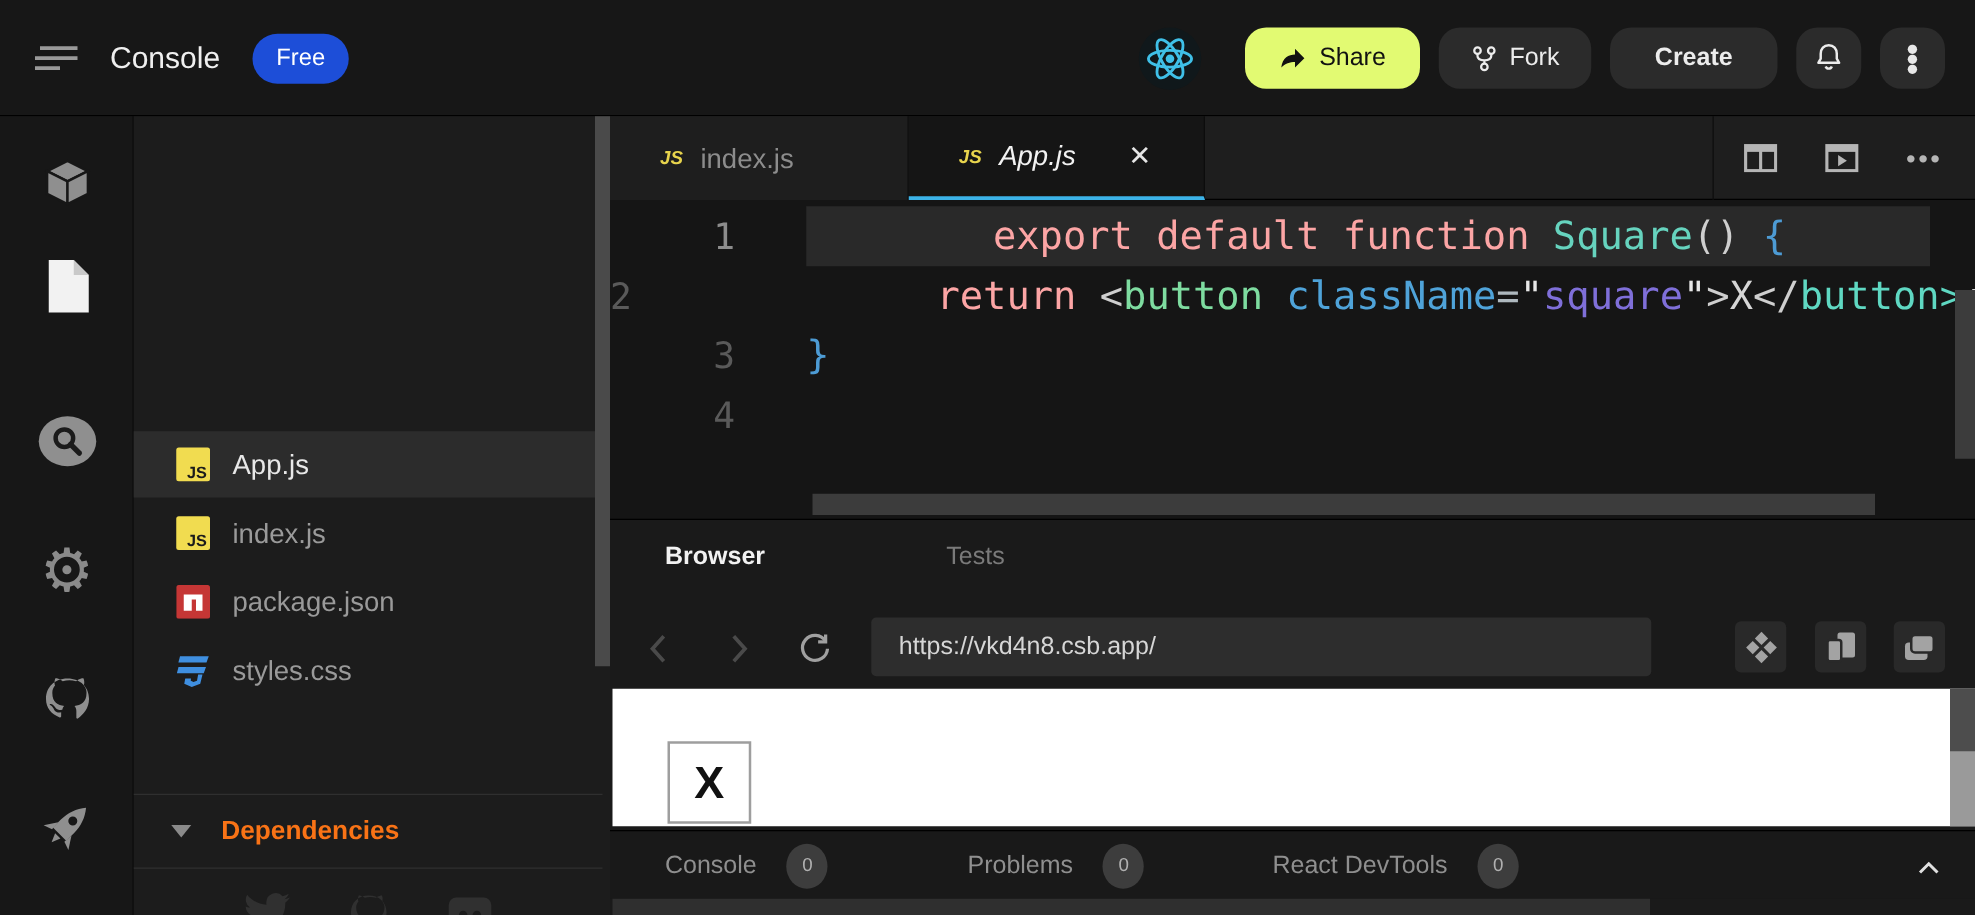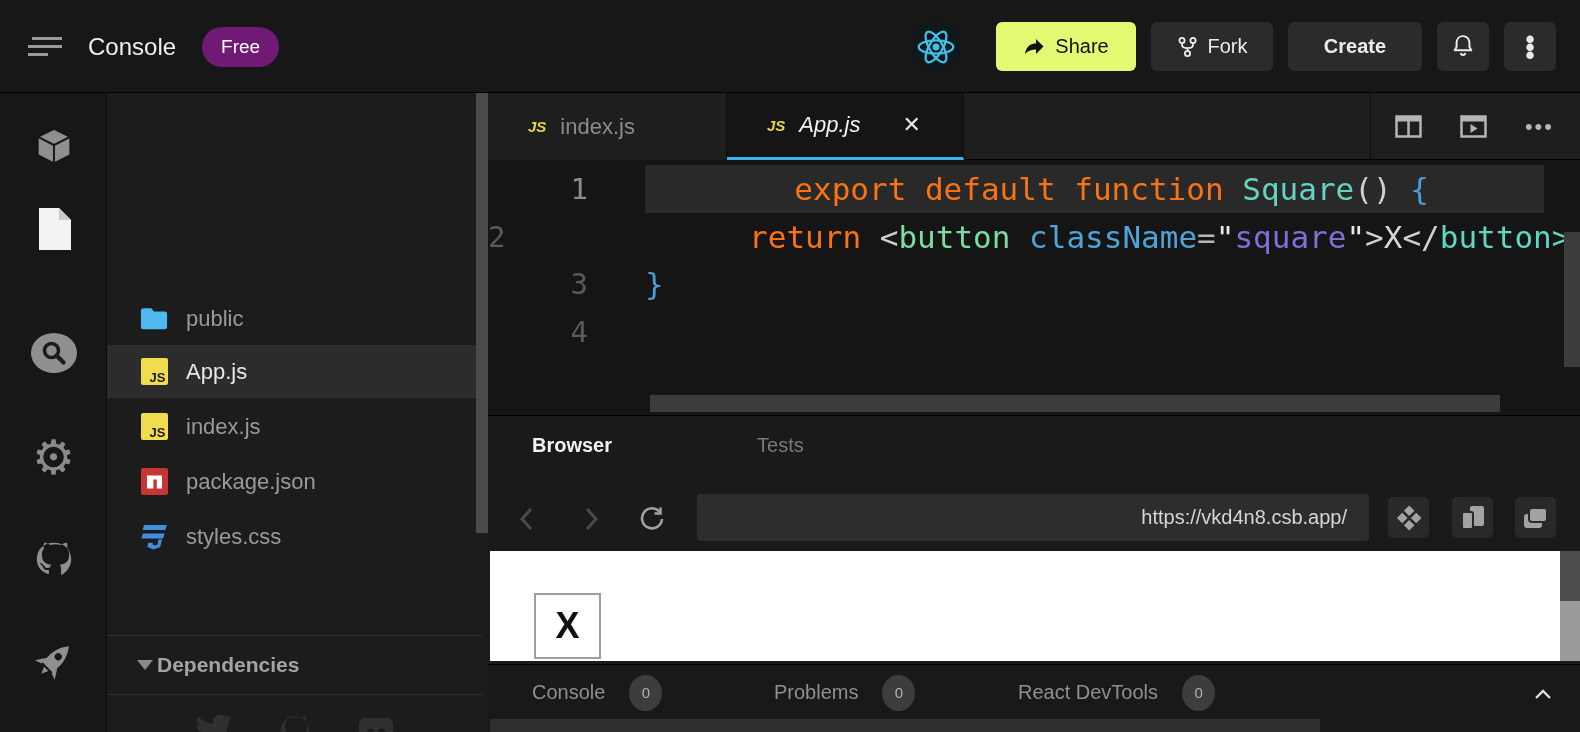--- a/index.html
+++ b/index.html
@@ -8,25 +8,25 @@
 
   
   .topbar { position:absolute; left:0; top:0; width:1580px; height:93px;
     background:#171717; border-bottom:1px solid #000; }
   .topbar-left { position:absolute; left:28px; top:0; height:93px; display:flex; align-items:center; gap:26px; }
   .hamburger { width:34px; height:24px; display:flex; flex-direction:column; justify-content:center; gap:5px; cursor:pointer; }
   .hamburger .l1 { width:30px; height:3px; background:#9A9A9A; margin-left:4px; }
   .hamburger .l2 { width:34px; height:3px; background:#9A9A9A; }
   .hamburger .l3 { width:20px; height:3px; background:#9A9A9A; }
   .workspace { color:#EFEFEF; font-size:24px; }
-  .plan-badge { background:#701a75; color:#FFF; font-size:19px; padding:9px 19px; border-radius:999px; }
+  .plan-badge { background:#1d4ed8; color:#FFF; font-size:19px; padding:9px 19px; border-radius:999px; }
   .topbar-right { position:absolute; right:24px; top:0; height:93px; display:flex; align-items:center; gap:15px; }
   .react-logo-wrap { width:50px; height:50px; border-radius:50%; background:#10181B; display:flex; align-items:center; justify-content:center; margin-right:20px; }
   .tb-btn { height:49px; display:flex; align-items:center; justify-content:center; gap:10px;
-    font-size:20px; border-radius:6px; cursor:pointer; }
+    font-size:20px; border-radius:17px; cursor:pointer; }
   .btn-share { background:#E2FA72; color:#111; width:140px; font-weight:500; }
   .btn-dark { background:#2B2B2B; color:#ECECEC; }
   .btn-fork { width:122px; }
   .btn-create { width:134px;font-weight:bold; }
   .btn-icon { width:52px; }
   .dots-v { color:#E8E8E8; font-size:26px; font-weight:bold; letter-spacing:0; line-height:8px; }
 
   
   .iconbar { position:absolute; left:0; top:93px; width:107px; height:639px; background:#171717; border-right:1px solid #0A0A0A; }
   .ib-item { position:absolute; left:0; width:107px; height:56px; display:flex; align-items:center; justify-content:center; cursor:pointer; }
@@ -44,21 +44,21 @@
   .file-row { position:absolute; left:0; width:375px; height:53px; display:flex; align-items:center; cursor:pointer; }
   .file-row.selected { background:#2C2C2C; }
   .file-row .fi { width:28px; height:28px; margin-left:33px; display:flex; align-items:center; justify-content:center; }
   .file-row .fname { color:#9A9A9A; font-size:22px; margin-left:18px; }
   .file-row.selected .fname { color:#E8E8E8; }
   .js-badge { width:27px; height:27px; background:#F1DC50; border-radius:2px; position:relative; }
   .js-badge span { position:absolute; right:2px; bottom:0px; color:#1B1B1B; font-size:13px; font-weight:bold; }
   .deps-divider { position:absolute; left:0; top:542px; width:375px; border-top:1px solid #2F2F2F; }
   .deps-header { position:absolute; left:0; top:543px; width:375px; height:59px; display:flex; align-items:center;
     border-bottom:1px solid #2F2F2F; cursor:pointer; }
-  .deps-title { color:#a3a3a3; font-size:21px; font-weight:bold; margin-left:4px; }
+  .deps-title { color:#f97316; font-size:21px; font-weight:bold; margin-left:24px; }
   .social-row { position:absolute; left:0; top:620px; width:375px; display:flex; justify-content:center; gap:42px; }
   .fp-scrollbar { position:absolute; right:0; top:0; width:12px; height:440px; background:#4A4A4A; cursor:pointer; }
 
   
   .editor { position:absolute; left:488px; top:93px; width:1092px; height:322px; background:#151515; }
   .tabbar { position:absolute; left:0; top:0; width:1092px; height:67px; background:#1E1E1E; border-bottom:1px solid #000; }
   .etab { position:absolute; top:0; height:67px; display:flex; align-items:center; cursor:pointer; border-right:1px solid #0C0C0C; }
   .etab-1 { left:0; width:239px; background:#1E1E1E; }
   .etab-2 { left:239px; width:237px; background:#151515; border-bottom:3px solid #3CB3E8; }
   .etab .jsg { color:#E8D44D; font-size:15px; font-weight:bold; font-style:italic; margin-left:40px; }
@@ -69,35 +69,35 @@
   .editor-actions { position:absolute; right:0; top:0; width:210px; height:67px; display:flex; align-items:center;
     justify-content:flex-end; gap:38px; padding-right:26px; border-left:1px solid #0C0C0C; }
   .dots-h { color:#B5B5B5; font-size:22px; letter-spacing:2px; cursor:pointer; }
   .code-area { position:absolute; left:0; top:67px; width:1092px; height:255px;
     font-family:"DejaVu Sans Mono", monospace; font-size:31px; }
   .cur-line { position:absolute; left:157px; top:5px; height:48px; right:36px; background:#292929; }
   .code-line { position:absolute; left:0; width:1092px; height:48px; display:flex; align-items:center; }
   .gutter { width:125px; text-align:right; padding-right:25px; color:#5A5A5A; font-size:29px; }
   .gutter.active { color:#8C8C8C; }
   .ltext { white-space:pre; margin-left:32px; position:relative; }
-  .tok-kw { color:#f97316; } .tok-fn { color:#66D3BE; } .tok-pn { color:#CFCFCF; }
+  .tok-kw { color:#fca5a5; } .tok-fn { color:#66D3BE; } .tok-pn { color:#CFCFCF; }
   .tok-pl { color:#D6D6D6; } .tok-br { color:#4D9BD4; } .tok-tg { color:#7EDCA0; }
   .tok-at { color:#4FA3D9; } .tok-op { color:#AEB8BE; } .tok-qt { color:#E8E8E8; }
   .tok-st { color:#7F6FD9; } .tok-tc { color:#5FD8C2; }
   .ed-vscroll { position:absolute; right:0; top:72px; width:16px; height:135px; background:#3C3C3C; cursor:pointer; }
   .ed-hscroll { position:absolute; left:162px; bottom:3px; width:850px; height:17px; background:#3C3C3C; cursor:pointer; }
 
   
   .browser { position:absolute; left:488px; top:415px; width:1092px; height:317px; background:#1A1A1A; border-top:1px solid #000; }
   .br-tabs { position:absolute; left:0; top:0; height:58px; display:flex; align-items:center; }
   .br-tab-browser { color:#F2F2F2; font-size:20px; font-weight:bold; margin-left:44px; cursor:pointer; }
   .br-tab-tests { color:#7A7A7A; font-size:20px; margin-left:145px; cursor:pointer; }
   .nav-btn { position:absolute; top:80px; width:40px; height:46px; display:flex; align-items:center; justify-content:center; cursor:pointer; }
-  .url-bar { position:absolute; left:209px; top:78px; width:672px; height:47px; background:#2D2D2D; border-radius:4px;
-    border:none; color:#D6D6D6; font-size:20px; padding:0 22px; font-family:"Liberation Sans", sans-serif; outline:none;text-align:right; }
+  .url-bar { position:absolute; left:209px; top:78px; width:624px; height:47px; background:#2D2D2D; border-radius:4px;
+    border:none; color:#D6D6D6; font-size:20px; padding:0 22px; font-family:"Liberation Sans", sans-serif; outline:none; }
   .pr-btn { position:absolute; top:81px; width:41px; height:41px; background:#292929; border-radius:5px;
     display:flex; align-items:center; justify-content:center; cursor:pointer; }
   .preview { position:absolute; left:2px; top:135px; width:1090px; height:110px; background:#FFFFFF; }
   .x-button { position:absolute; left:44px; top:42px; width:67px; height:66px; background:#FFF; border:2px solid #9E9E9E;
     color:#111; font-size:36px; font-weight:bold; display:flex; align-items:center; justify-content:center; cursor:pointer;
     font-family:"Liberation Sans", sans-serif; }
   .pv-scroll { position:absolute; right:0; top:0; width:20px; height:110px; background:#9A9A9A; }
   .pv-thumb { position:absolute; right:0; top:0; width:20px; height:50px; background:#4D4D4D; }
   .statusbar { position:absolute; left:0; top:248px; width:1092px; height:55px; background:#191919; border-top:1px solid #000; }
   .status-item { position:absolute; top:0; height:55px; display:flex; align-items:center; gap:24px; cursor:pointer; }
@@ -207,28 +207,20 @@
         <path d="M16.5,27 L10,37 L17,34.5 Z"></path>
         <path d="M31.5,27 L38,37 L31,34.5 Z"></path>
         <path d="M21,35 L24,42 L27,35 Z"></path>
       </g>
     </svg>
   </div>
 </div>
 
 <div class="filespanel">
 
-  <div class="file-row" style="top:199px">
-    <span class="fi">
-      <svg width="30" height="25" viewBox="0 0 30 25">
-        <path d="M1,4 a2.5,2.5 0 0 1 2.5,-2.5 h8.5 l3,3.5 h11.5 a2.5,2.5 0 0 1 2.5,2.5 v14 a2.5,2.5 0 0 1 -2.5,2.5 h-23 a2.5,2.5 0 0 1 -2.5,-2.5 Z" fill="#4FB8F0"></path>
-      </svg>
-    </span>
-    <span class="fname">public</span>
-  </div>
 
   <div class="file-row selected" style="top:252px">
     <span class="fi">
         <span class="js-badge">
           <span>JS</span>
         </span>
       </span>
     <span class="fname">App.js</span>
   </div>
 

